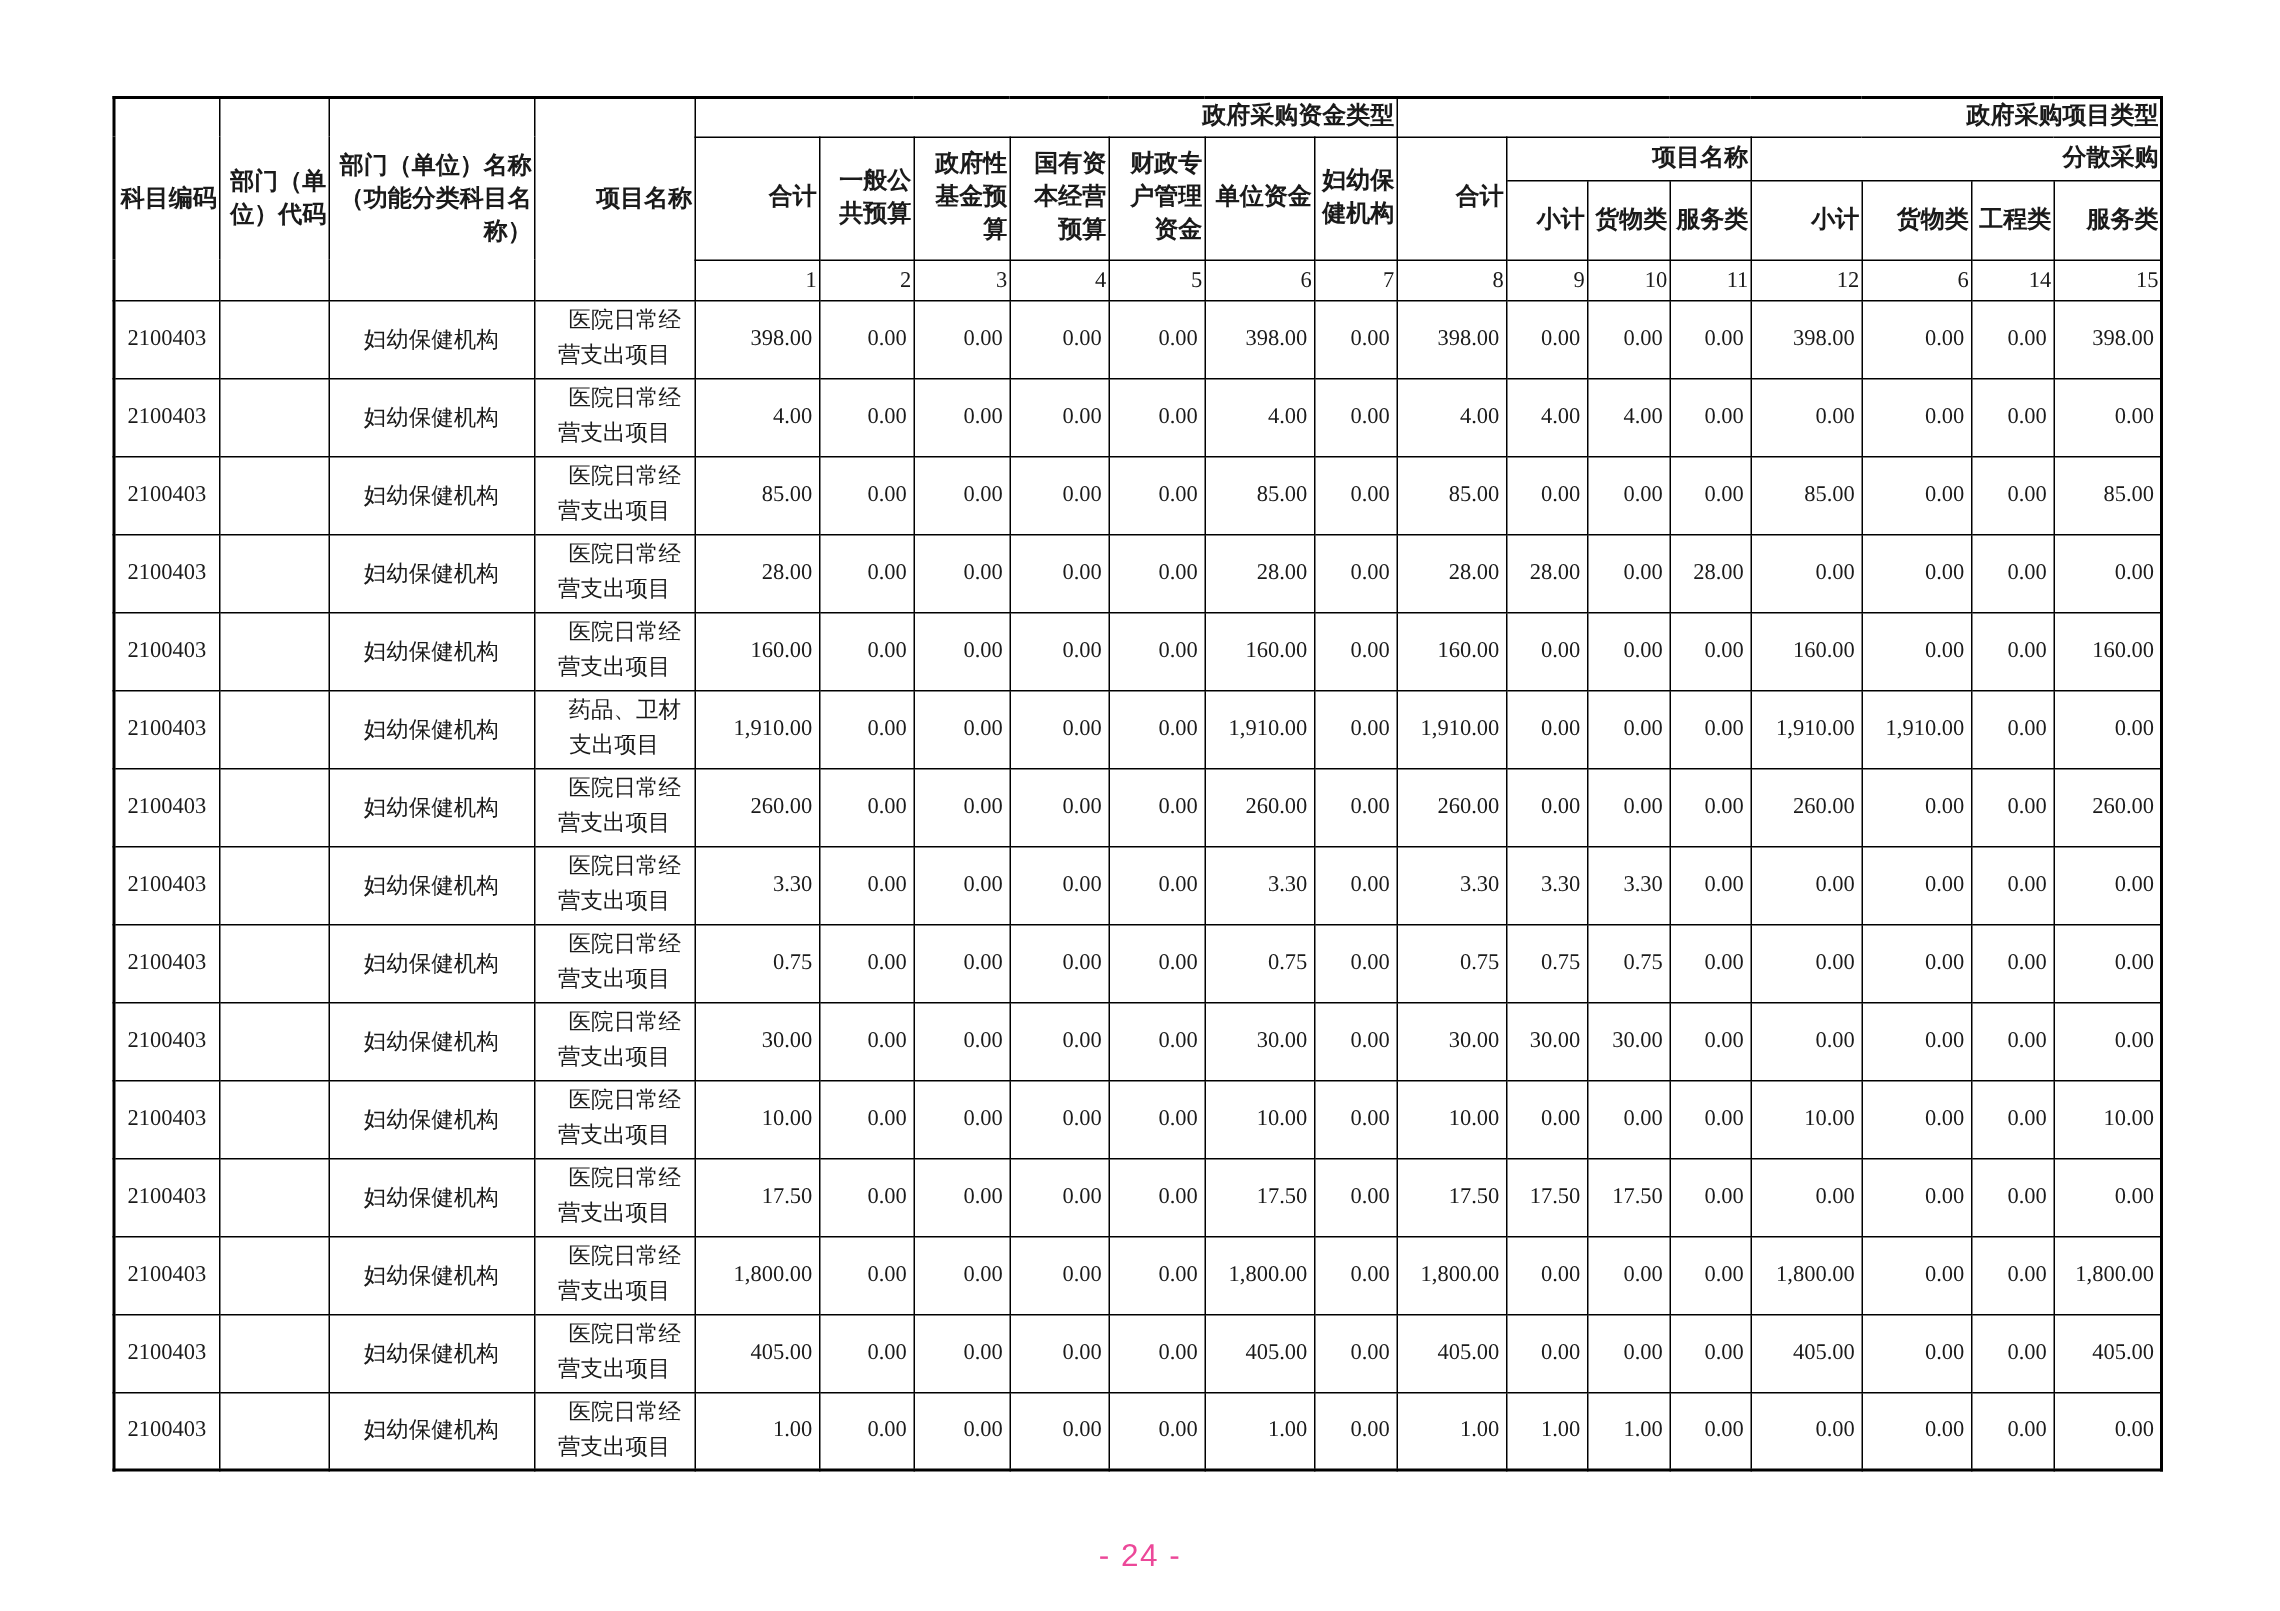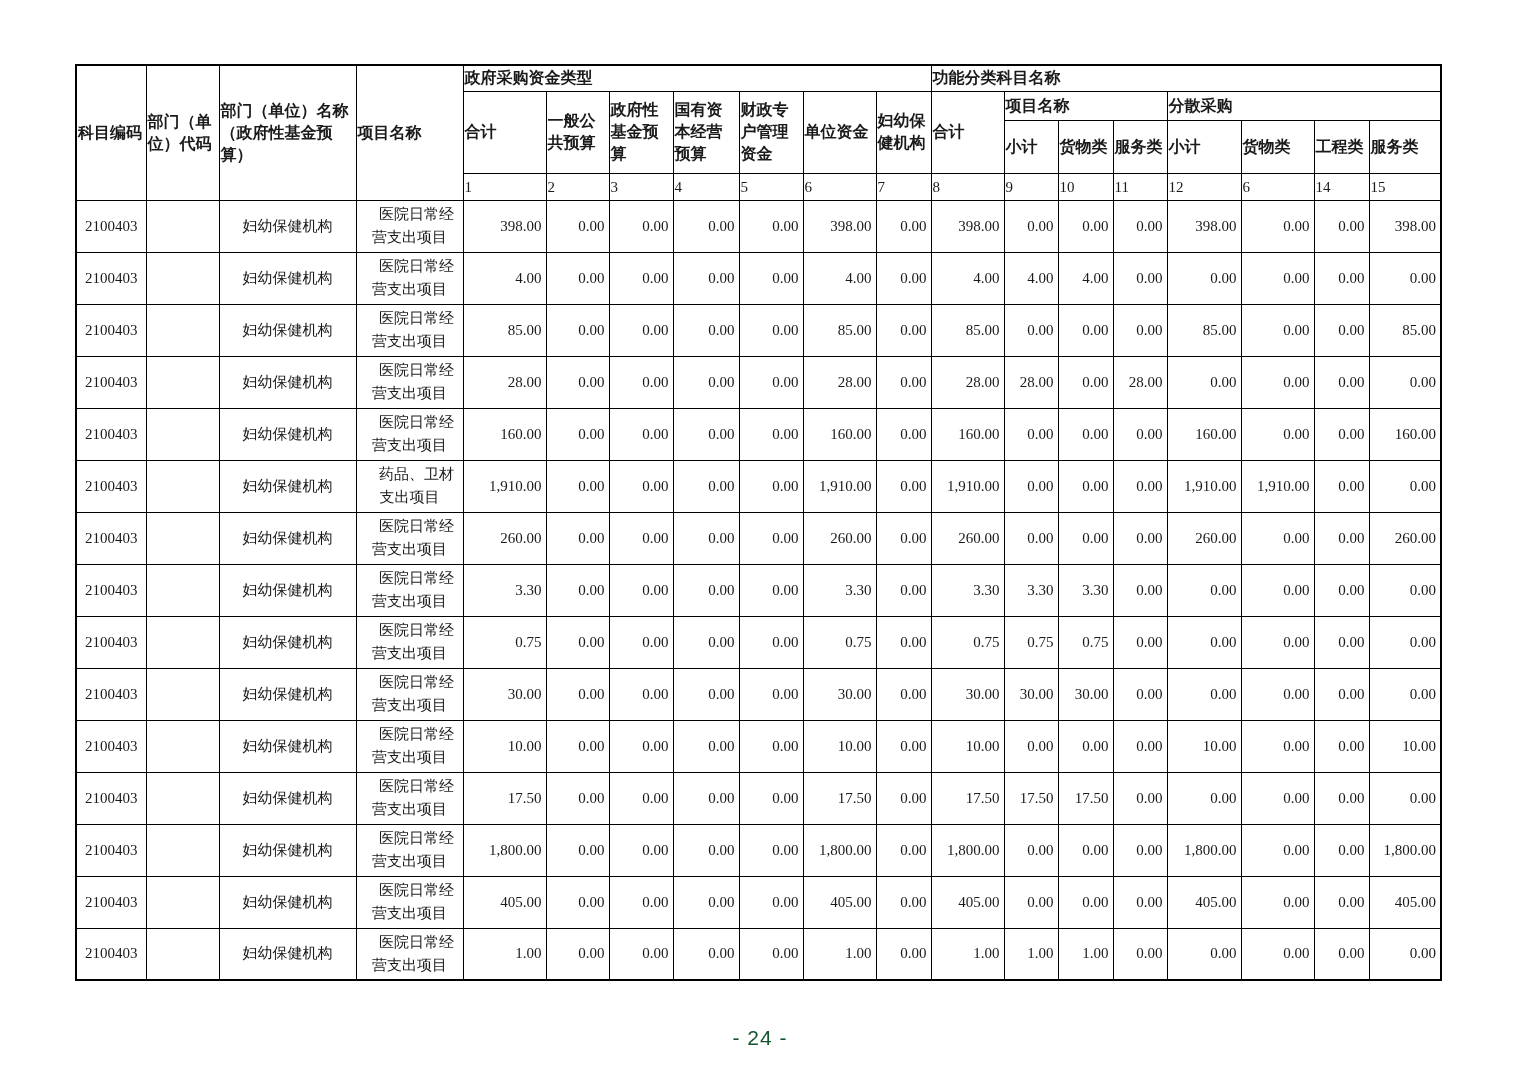--- a/index.html
+++ b/index.html
@@ -17,21 +17,21 @@
     border: 2px solid #000;
   }
   table.budget th, table.budget td {
     border: 1px solid #000;
     overflow: hidden;
   }
   
   table.budget th {
     font-family: "Liberation Sans", "DejaVu Sans", sans-serif;
     font-weight: bold; font-size: 16px;
-    text-align: left; vertical-align: middle;
+    text-align: right; vertical-align: middle;
     padding: 0 1px; line-height: 22px;
     font-stretch: normal;
   }
   tr.hrow-a { height: 26px; }
   tr.hrow-b { height: 29px; }
   tr.hrow-c { height: 53px; }
   tr.hrow-d { height: 27px; }
   tr.hrow-d th {
     font-family: "Liberation Serif", "DejaVu Serif", serif;
     font-weight: normal; font-size: 15px;
@@ -43,21 +43,21 @@
   td.cell-proj {
     text-align: center; padding: 2px 2px;
     font-size: 14px; line-height: 23px; text-indent: 14px;
   }
   td.num { text-align: right; padding-right: 4px; font-variant-numeric: tabular-nums; }
 
   .page-number {
     position: absolute; top: 1026px; left: 0; width: 100%;
     text-align: center;
     font-family: "Liberation Sans", "DejaVu Sans", sans-serif;
-    font-size: 21px; color: #14532d; letter-spacing: 1px;
+    font-size: 21px; color: #ec4899; letter-spacing: 1px;
   }
 </style>
 </head>
 <body>
 
 <div class="sheet">
 
   <table class="budget">
     <colgroup>
       <col style="width:70px">
@@ -77,24 +77,24 @@
         <col style="width:54px">
       <col style="width:74px">
         <col style="width:73px">
         <col style="width:55px">
         <col style="width:72px">
     </colgroup>
     <thead>
       <tr class="hrow-a">
         <th rowspan="4">科目编码</th>
         <th rowspan="4">部门（单位）代码</th>
-        <th rowspan="4">部门（单位）名称（政府性基金预算）</th>
+        <th rowspan="4">部门（单位）名称（功能分类科目名称）</th>
         <th rowspan="4">项目名称</th>
         <th colspan="7">政府采购资金类型</th>
-        <th colspan="8">功能分类科目名称</th>
+        <th colspan="8">政府采购项目类型</th>
       </tr>
       <tr class="hrow-b">
         <th rowspan="2">合计</th>
         <th rowspan="2">一般公共预算</th>
         <th rowspan="2">政府性基金预算</th>
         <th rowspan="2">国有资本经营预算</th>
         <th rowspan="2">财政专户管理资金</th>
         <th rowspan="2">单位资金</th>
         <th rowspan="2">妇幼保健机构</th>
         <th rowspan="2">合计</th>

